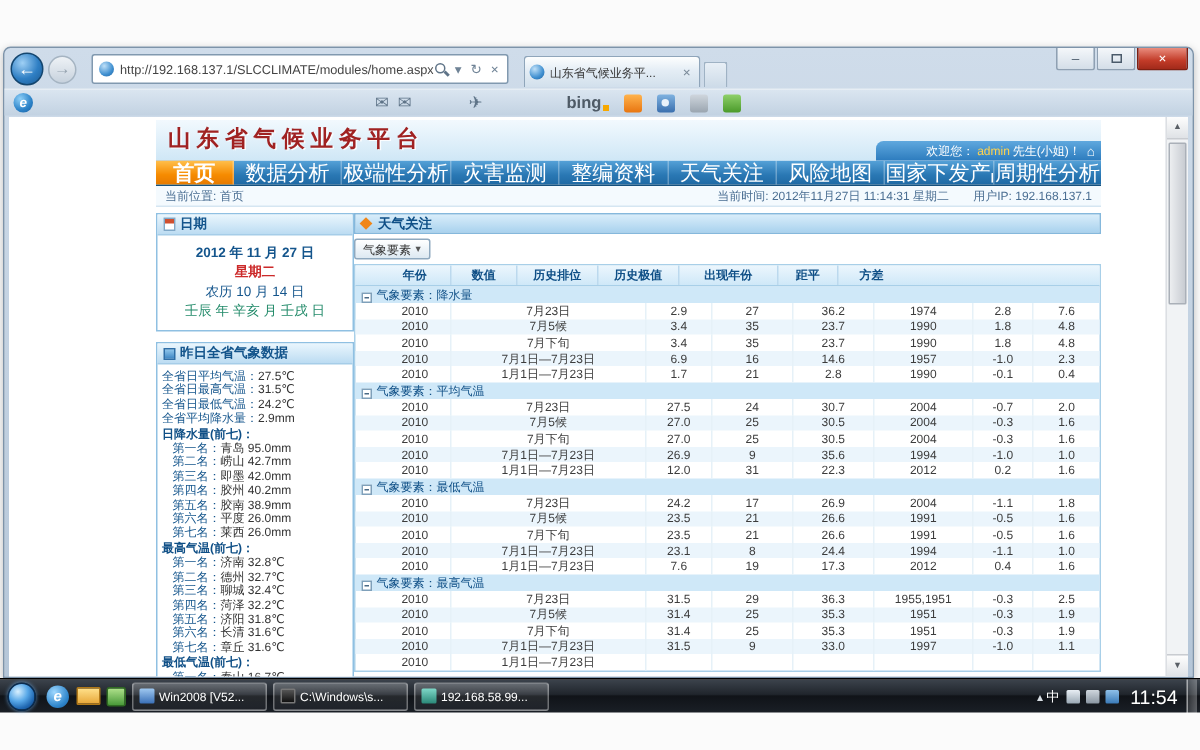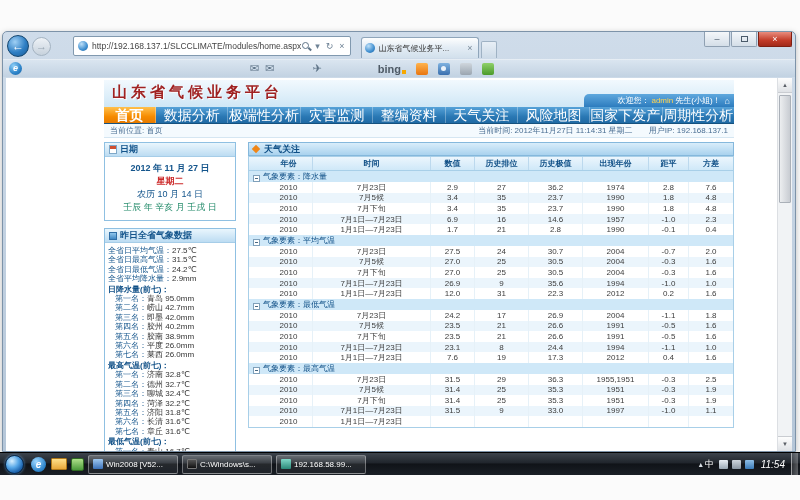--- a/index.html
+++ b/index.html
@@ -9,21 +9,21 @@
   .desktop { position:relative; width:800px; height:500px; background:#fbfbfb; }
 
   
   .browser { position:absolute; left:2px; top:31px; width:794px; height:421px;
     background:linear-gradient(#cfdcea,#b5c6d8); border:1px solid #7d93a9;
     border-radius:5px 5px 0 0; box-shadow:0 2px 6px rgba(0,0,0,.25); }
   .nav-row { position:relative; height:27px; display:flex; align-items:center; padding:2px 4px 1px; }
   .nav-btn { border-radius:50%; display:flex; align-items:center; justify-content:center; flex:none; cursor:pointer; }
   .nav-btn.back { width:22px; height:22px; background:radial-gradient(circle at 35% 30%,#9fd0f5,#2f7fc4 55%,#1a5a94); border:1px solid #14466f; color:#fff; font-size:12px; }
   .nav-btn.fwd  { width:19px; height:19px; background:linear-gradient(#eef2f6,#c7d2dd); border:1px solid #a5b4c2; color:#97a4b0; font-size:11px; margin-left:3px; }
-  .address-bar { height:20px; flex:0 0 252px; margin-left:22px; background:#fff; border:1px solid #8199af; border-radius:2px; display:flex; align-items:center; padding:0 2px 0 4px; font-size:8.5px; }
+  .address-bar { height:20px; flex:0 0 252px; margin-left:10px; background:#fff; border:1px solid #8199af; border-radius:2px; display:flex; align-items:center; padding:0 2px 0 4px; font-size:8.5px; }
   .favicon { width:10px; height:10px; border-radius:50%; flex:none;
     background:radial-gradient(circle at 35% 30%,#bfe0f8,#3f8fd0 60%,#1f63a0); margin-right:4px; }
   .url { flex:1; overflow:hidden; white-space:nowrap; color:#444; }
   .addr-ico { flex:none; text-align:center; color:#6f8396; font-size:9px; padding:0 3px; cursor:pointer; }
   .mag { width:11px; height:11px; position:relative; flex:none; cursor:pointer; }
   .mag::before { content:""; position:absolute; left:1px; top:1px; width:5px; height:5px; border:1.5px solid #5f7488; border-radius:50%; }
   .mag::after { content:""; position:absolute; left:7px; top:7.5px; width:3.5px; height:1.5px; background:#5f7488; transform:rotate(45deg); }
   .tab { margin-left:10px; width:118px; height:21px; align-self:flex-end;
     background:linear-gradient(#fdfefe,#e4edf5 45%,#d2e0ec); border:1px solid #8fa5ba; border-bottom:none;
     border-radius:3px 3px 0 0; display:flex; align-items:center; padding:0 3px; font-size:8px; color:#333; cursor:pointer; }
@@ -75,21 +75,21 @@
   .menu { height:17px; display:flex; background:linear-gradient(#56a2d8,#2a78b4 60%,#1f6aa4); border-bottom:1px solid #15517e; }
   .nav-item { flex:1; text-align:center; line-height:17px; font-size:14px; color:#fff;
     border-right:1px solid rgba(255,255,255,.3); cursor:pointer; white-space:nowrap; overflow:hidden; }
   .nav-item:last-child { border-right:none; }
   .nav-item.active { flex:0 0 52px; background:linear-gradient(#ffc04d,#f68b00 60%,#e67a00); font-weight:bold; }
 
   .crumb { height:14px; display:flex; align-items:center; justify-content:space-between; padding:0 6px;
     background:#f4fafe; border-bottom:1px solid #d5e6f2; font-size:8px; color:#4a6e92; white-space:nowrap; }
   .crumb-right span { margin-left:14px; }
 
-  .content { display:flex; gap:12px; padding-top:4px; align-items:flex-start; }
+  .content { display:flex; gap:0; padding-top:4px; align-items:flex-start; }
 
   
   .sidebar { width:132px; flex:none; }
   .panel { border:1px solid #8fc0e2; background:#fff; margin-bottom:7px; }
   .panel-h { height:14px; display:flex; align-items:center; padding:0 4px;
     background:linear-gradient(#eaf6fd,#bcdcf2); border-bottom:1px solid #a6cde8;
     font-size:9px; font-weight:bold; color:#14558c; }
   .cal-ico { width:8px; height:9px; margin-right:3px; background:#fff; border:1px solid #7fa8c8; position:relative; flex:none; }
   .cal-ico::before { content:""; position:absolute; left:0; top:0; right:0; height:2.5px; background:#d05030; }
   .chart-ico { width:8px; height:8px; margin-right:3px; background:linear-gradient(#8fc6ec,#3f87c4); border:1px solid #2f6ea6; flex:none; }
@@ -156,21 +156,21 @@
   .tb-ico.teal { background:linear-gradient(#7fd8c8,#2a8878); }
   .tb-ico.word { background:linear-gradient(#7fa8e8,#2a5aa8); }
   .tb-label { overflow:hidden; white-space:nowrap; }
   .tray { display:flex; align-items:center; margin-left:auto; }
   .lang { color:#fff; font-size:9px; margin-right:3px; cursor:pointer; }
   .tray-glyph { color:#d8dee4; font-size:8px; margin:0 2px; cursor:pointer; }
   .tray-ico { width:9px; height:9px; margin:0 2px; border-radius:1px; cursor:pointer; }
   .tray-ico.net { background:linear-gradient(#e8eef4,#9aa8b4); }
   .tray-ico.vol { background:linear-gradient(#cfd6dd,#8a96a2); }
   .tray-ico.flag { background:linear-gradient(#8fc0e8,#3a7ab8); }
-  .clock { color:#fff; font-size:10px; margin:0 6px 0 5px; cursor:pointer;font-style:italic; }
+  .clock { color:#fff; font-size:13px; margin:0 6px 0 5px; cursor:pointer; }
   .show-desktop { width:7px; height:23px; background:linear-gradient(90deg,rgba(255,255,255,.12),rgba(255,255,255,.3));
     border-left:1px solid rgba(255,255,255,.4); cursor:pointer; }
 </style>
 </head>
 <body>
 
 <div class="desktop">
 
   <div class="browser">
 
@@ -293,25 +293,30 @@
                   <div class="wx-line wx-rank"><span class="wx-p">第一名：</span><span class="wx-v">泰山 16.7℃</span></div>
                 </div>
             </div>
           </div>
 
           <div class="main">
             <div class="main-h">
               <span class="diamond"></span>
               <span>天气关注</span>
             </div>
+            <div class="toolbar">
+              <button class="elem-btn">
+                <span>气象要素</span>
+                <span class="caret">▾</span>
+              </button>
+            </div>
             <div class="wtable">
               <div class="t-head">
                   <div class="cell c-ico"></div>
                   <div class="cell c0">年份</div>
-                  <div class="cell c1">时间</div>
                   <div class="cell c2">数值</div>
                   <div class="cell c3">历史排位</div>
                   <div class="cell c4">历史极值</div>
                   <div class="cell c5">出现年份</div>
                   <div class="cell c6">距平</div>
                   <div class="cell c7">方差</div>
                 </div>
               <div class="t-body">
                   <div class="t-row section">
                     <div class="collapse"></div>

